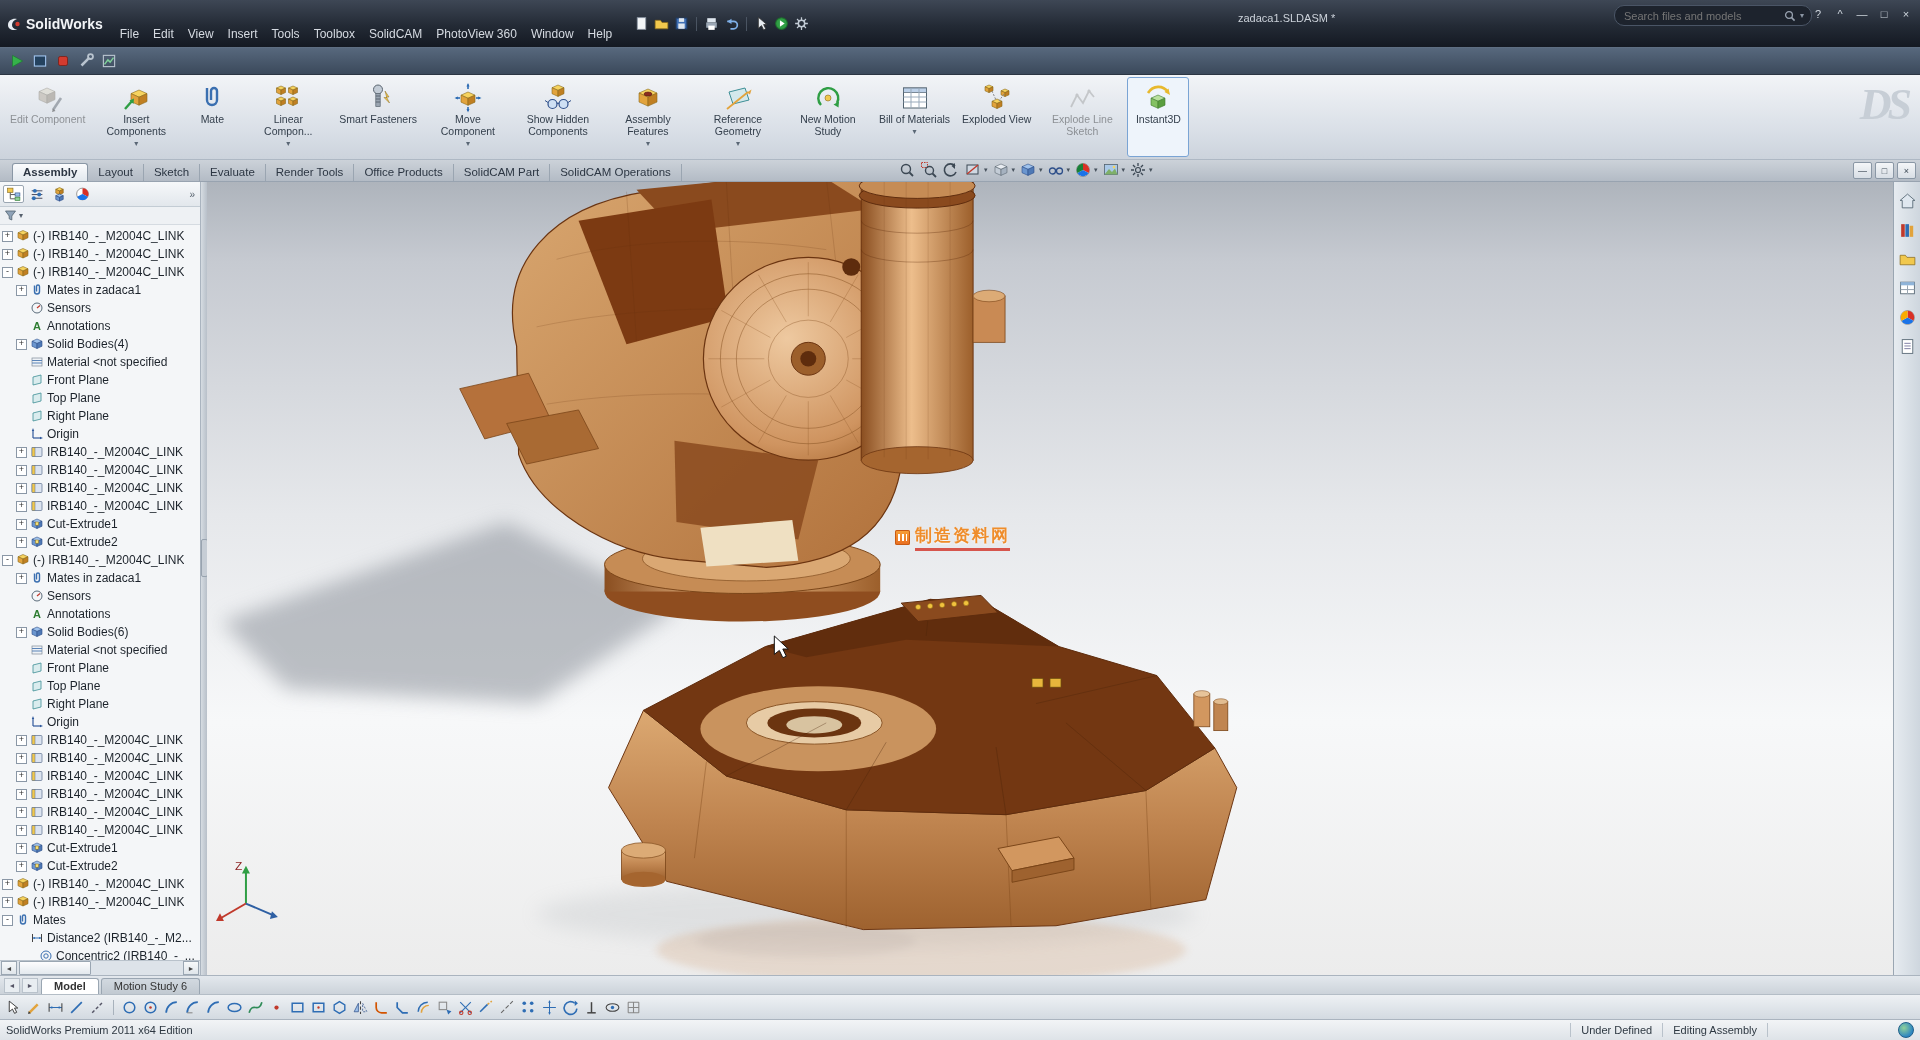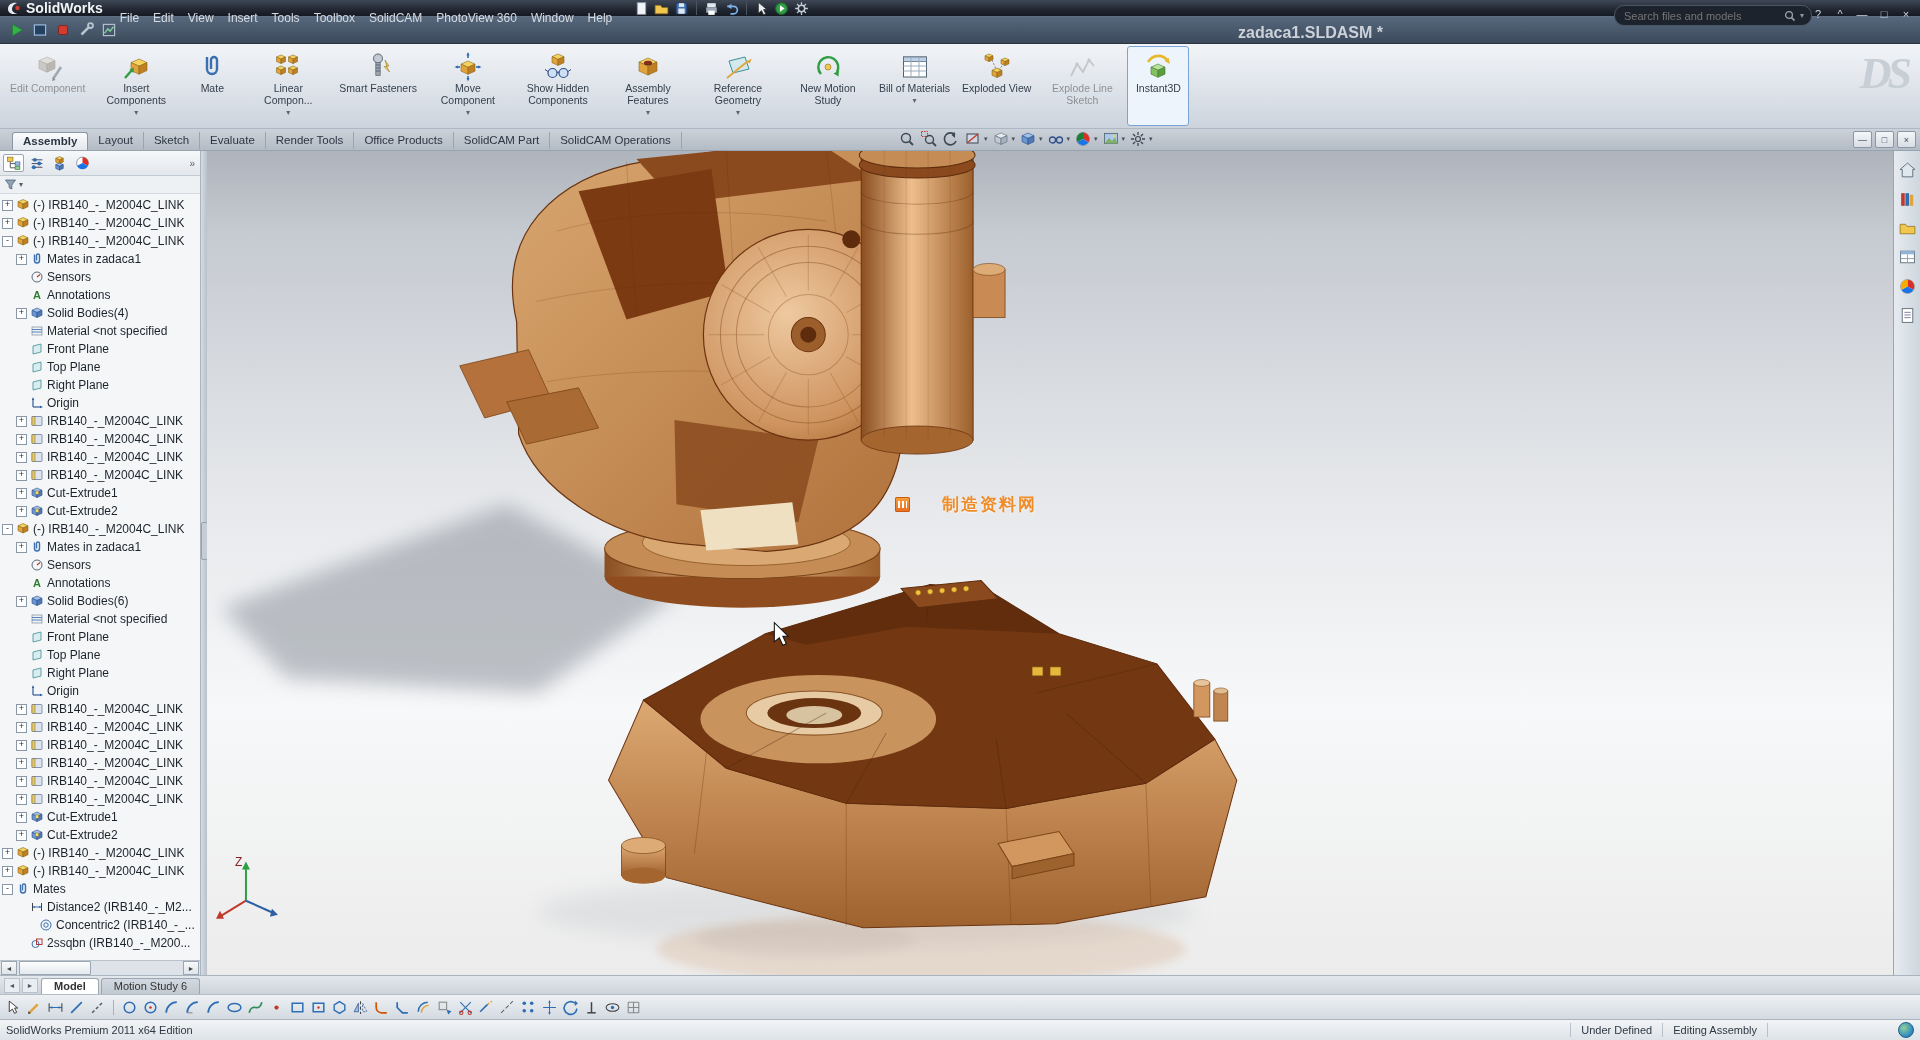--- a/index.html
+++ b/index.html
@@ -1,28 +1,28 @@
 <!DOCTYPE html>
 <html><head>
 <meta charset="utf-8">
 <style>
   html,body{margin:0;padding:0;width:1920px;height:1040px;overflow:hidden;
     font-family:"Liberation Sans",sans-serif;font-size:12px;background:#000;}
   .app{position:relative;width:1920px;height:1040px;display:flex;flex-direction:column;}
 
   
-  .titlebar{height:16px;flex:none;background:linear-gradient(#3e4755,#232a35 55%,#141922);
+  .titlebar{height:47px;flex:none;background:linear-gradient(#3e4755,#232a35 55%,#141922);
     display:flex;align-items:center;color:#dfe3e9;padding:0 6px;position:relative;}
   .logo{display:flex;align-items:center;gap:4px;font-weight:bold;font-size:14px;color:#f2f4f7;margin-right:10px;}
   .logo .mark{width:16px;height:16px;display:inline-flex;}
   .menu{padding:3px 7px;font-size:12px;color:#d6dbe2;cursor:default;}
   .qtools{display:flex;gap:3px;margin-left:14px;align-items:center;}
   .qicon{width:17px;height:17px;display:inline-flex;}
   .tb-sep{width:1px;height:14px;background:#4a5462;margin:0 3px;}
-  .doc-title{position:absolute;left:1238px;top:24px;font-size:16px;color:#ccd2da;font-weight:bold;}
+  .doc-title{position:absolute;left:1238px;top:12px;font-size:11px;color:#ccd2da;}
   .search{position:absolute;right:108px;top:5px;width:182px;height:19px;background:#1d232d;
     border:1px solid #4a5566;border-radius:10px;display:flex;align-items:center;padding:0 7px;gap:4px;}
   .search input{flex:1;background:none;border:none;outline:none;color:#98a2b0;font-size:11px;font-family:inherit;min-width:0;}
   .search .mag{width:12px;height:12px;flex:none;}
   .search .scaret{font-size:8px;color:#8a94a2;}
   .wbtns{position:absolute;right:4px;top:5px;display:flex;gap:2px;}
   .wbtn{width:20px;height:18px;display:flex;align-items:center;justify-content:center;color:#cfd6de;font-size:11px;border-radius:2px;}
 
   
   .macrobar{height:26px;flex:none;background:linear-gradient(#57687d,#3b495b);border-top:1px solid #5e6e82;
@@ -82,21 +82,21 @@
   .splitter .grab{position:absolute;top:45%;left:0;width:5px;height:36px;background:#c6cdd5;border:1px solid #98a3af;border-radius:2px;}
 
   .viewport{flex:1;position:relative;overflow:hidden;
     background:linear-gradient(180deg,#aeb4bc 0%,#c6cad1 10%,#e6e8eb 42%,#f7f8f9 68%,#ececec 100%);}
   svg.model{position:absolute;inset:0;width:100%;height:100%;}
   .watermark{position:absolute;left:688px;top:342px;display:flex;align-items:center;gap:5px;}
   .wm-mark{width:15px;height:15px;border-radius:2px;background:linear-gradient(#f7a23b,#e86c1f);
     box-shadow:inset 0 0 0 1px #c85a14;position:relative;flex:none;}
   .wm-mark:after{content:"";position:absolute;left:3px;top:4px;width:9px;height:7px;
     background:repeating-linear-gradient(90deg,#fff 0 2px,transparent 2px 4px);}
-  .wm-col{display:flex;flex-direction:row;margin-left:27px;}
+  .wm-col{display:flex;flex-direction:column;}
   .wm-text{font-size:17px;font-weight:bold;color:#ef8d2b;letter-spacing:2px;text-shadow:0 1px 2px rgba(255,255,255,.85);}
   .wm-sub{height:3px;margin-top:1px;background:#d23b2f;opacity:.85;}
 
   .taskpane{width:26px;flex:none;background:linear-gradient(90deg,#e6ebf0,#ced6de);border-left:1px solid #9aa6b2;
     display:flex;flex-direction:column;align-items:center;padding-top:10px;gap:10px;}
   .tpicon{width:19px;height:19px;display:inline-flex;}
 
   
   .doctabs{height:18px;flex:none;background:linear-gradient(#e3e8ed,#ccd3da);border-top:1px solid #aab4bf;
     display:flex;align-items:flex-end;padding-left:3px;}
@@ -427,21 +427,21 @@
             <path d="M5,10 C10,2 20,2 25,9" fill="none" stroke="#e8b92e" stroke-width="2.6"></path>
             <polygon points="27,12 25.5,5.5 21.5,9" fill="#e8b92e"></polygon>
           </svg>
         </span>
         <span class="rlbl">Instant3D</span>
       </div>
       <span class="dslogo">DS</span>
   </div>
 
   <div class="tabstrip">
-    <span style="display:flex;align-items:flex-start;padding-left:8px;">
+    <span style="display:flex;align-items:flex-end;padding-left:8px;">
         <span class="tab active">Assembly</span>
         <span class="tab">Layout</span>
         <span class="tab">Sketch</span>
         <span class="tab">Evaluate</span>
         <span class="tab">Render Tools</span>
         <span class="tab">Office Products</span>
         <span class="tab">SolidCAM Part</span>
         <span class="tab">SolidCAM Operations</span>
       </span>
     <span class="headsup">

